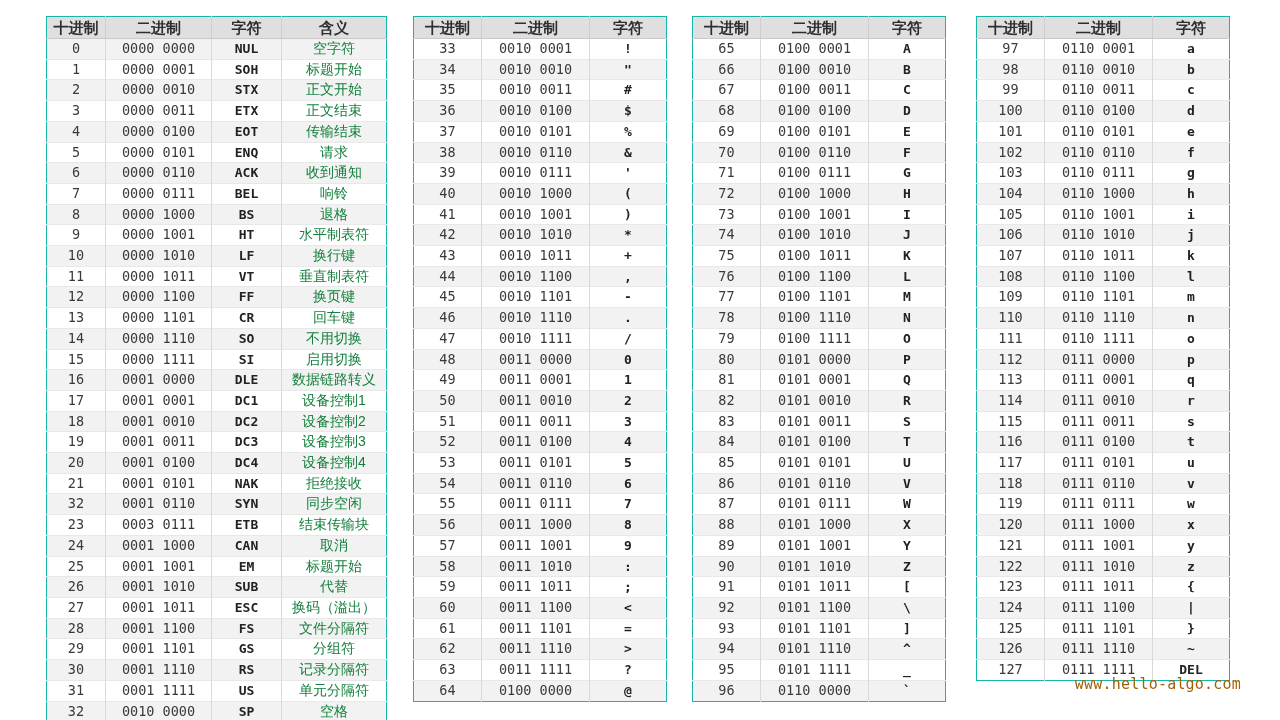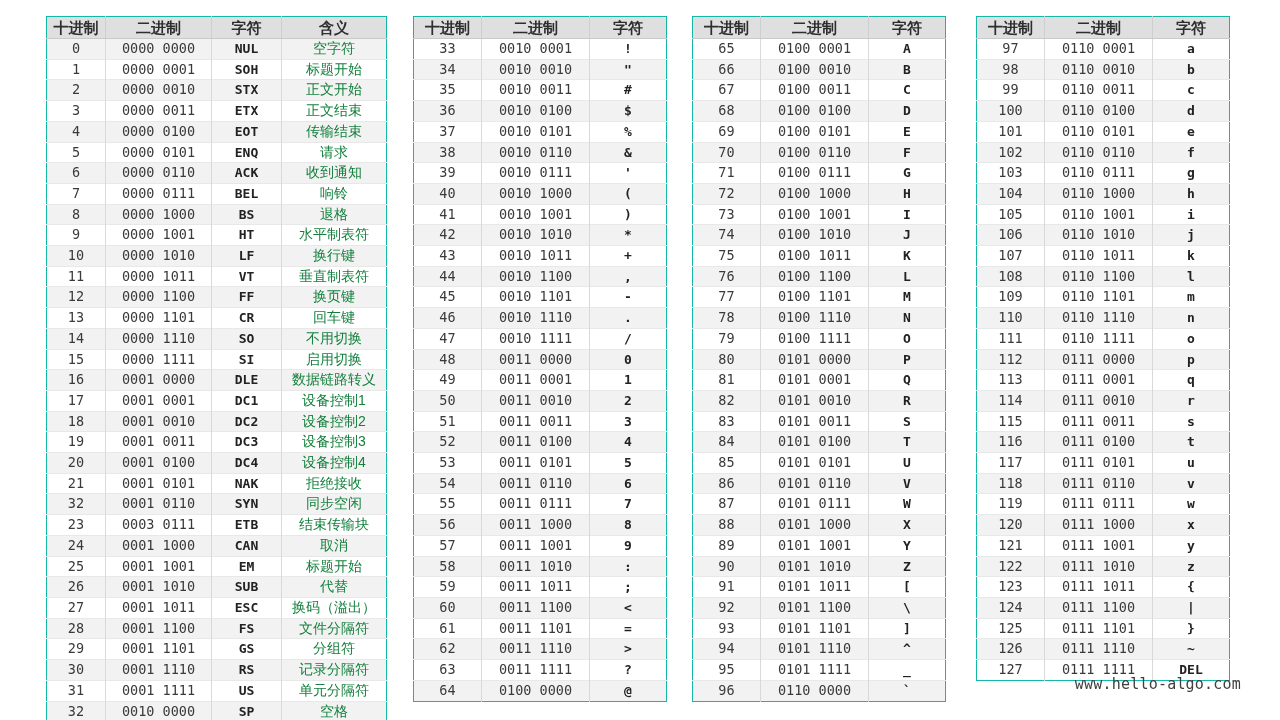--- a/index.html
+++ b/index.html
@@ -18,21 +18,21 @@
           border-left:1px solid #cfcfcf;}
   .tbl th:first-child{border-left:none;}
   .tbl td{height:19.7px;line-height:19.7px;padding:0;text-align:center;
           font-size:13.5px;color:#3a3a3a;background:#ffffff;
           border-left:1px solid #d9d9d9;border-top:1px solid #e8e8e8;}
   .tbl td:first-child{border-left:none;}
   .tbl tr.even td{background:#f2f2f2;}
   .tbl td.col-char{font-weight:bold;color:#222222;font-size:13px;}
   .tbl td.col-meaning{font-family:"Liberation Sans",sans-serif;font-size:14px;color:#15803d;}
   .watermark{position:absolute;top:675px;right:39px;font-family:"DejaVu Sans Mono",monospace;
-             font-size:15px;color:#404040;letter-spacing:0.2px;}
+             font-size:15px;color:#a16207;letter-spacing:0.2px;}
 </style>
 </head>
 <body>
 
 <div class="canvas">
   <table class="tbl" id="t1">
       <colgroup>
         <col style="width: 59px;">
         <col style="width: 106px;">
         <col style="width: 70px;">

